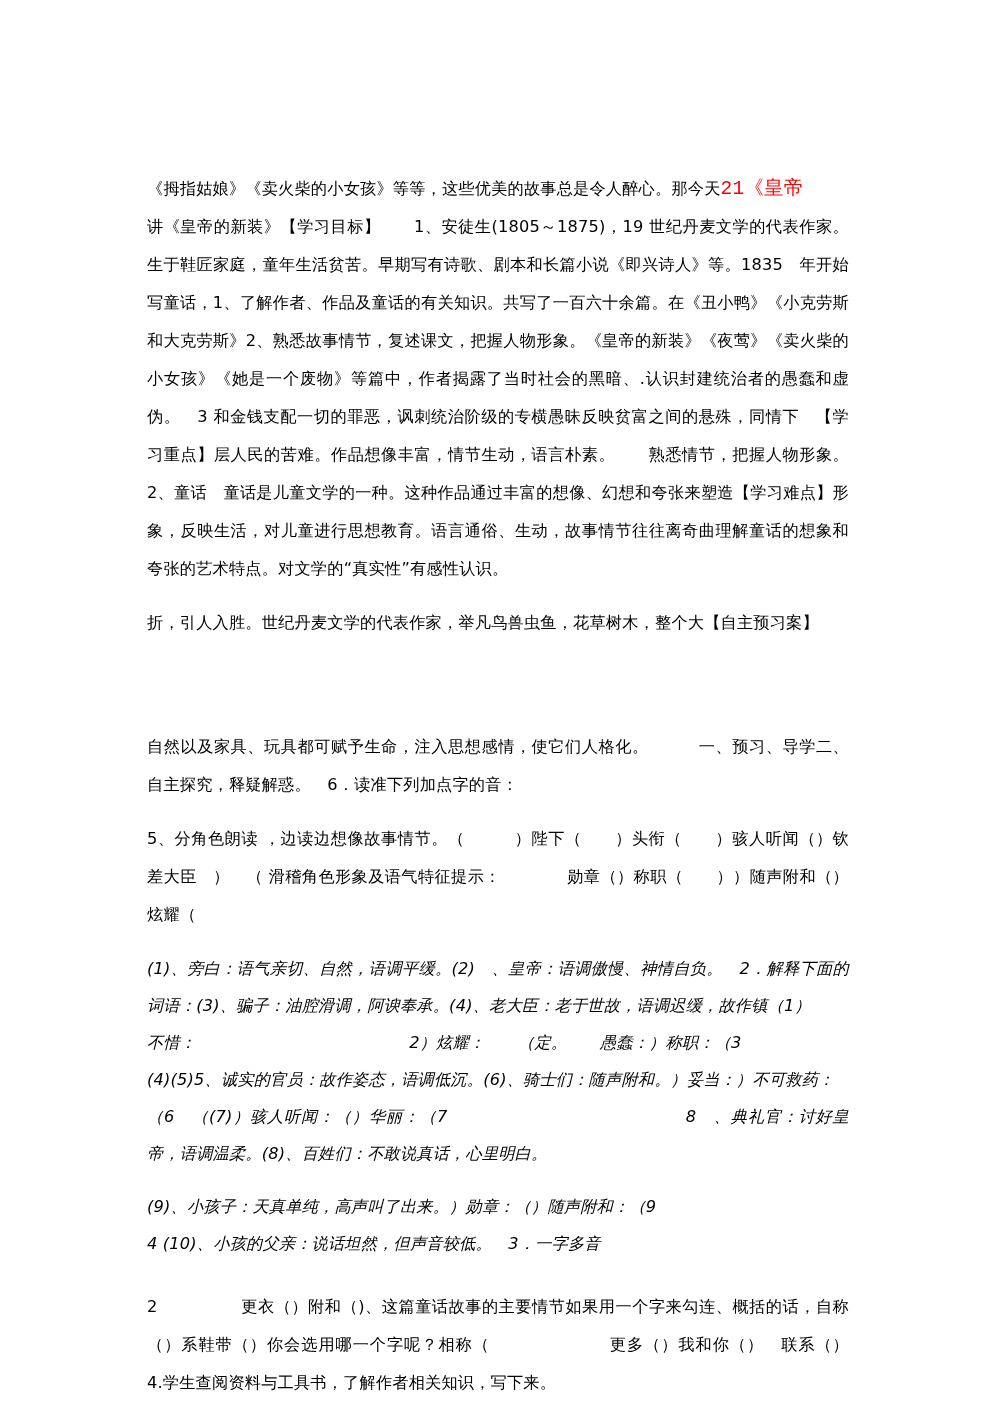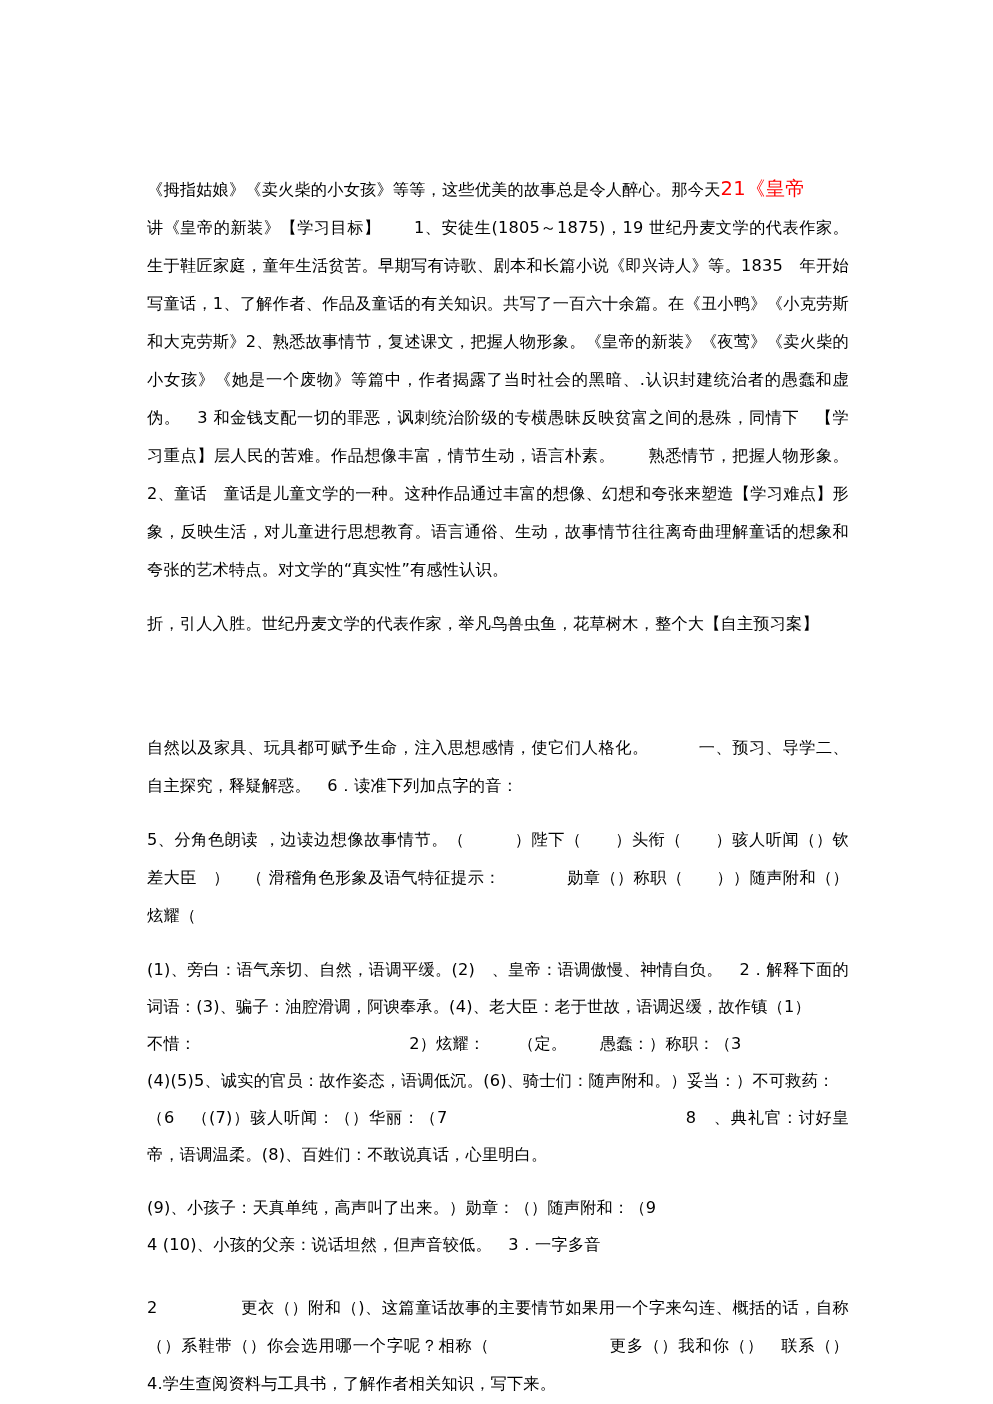--- a/index.html
+++ b/index.html
@@ -37,25 +37,26 @@
     letter-spacing: 0.2px;
     word-break: break-all;
     white-space: pre-wrap;
   }
   p.lead {
     text-align: justify;
   }
   .title-red {
     color: #ff0000;
     font-size: 19.5px;
+    font-family: Liberation Mono, monospace;
   }
   .gap-sm { height: 16px; }
   .gap-md { height: 26px; }
   .gap-xl { height: 86px; }
-  .tight { line-height: 37px; }
+  .tight { line-height: 37px; font-style: italic; }
 </style>
 </head>
 <body>
 
 <div class="page">
   <div class="content">
 
     <p class="lead"><span>《拇指姑娘》《卖火柴的小女孩》等等，这些优美的故事总是令人醉心。那今天</span><span class="title-red">21《皇帝</span></p>
 
 

